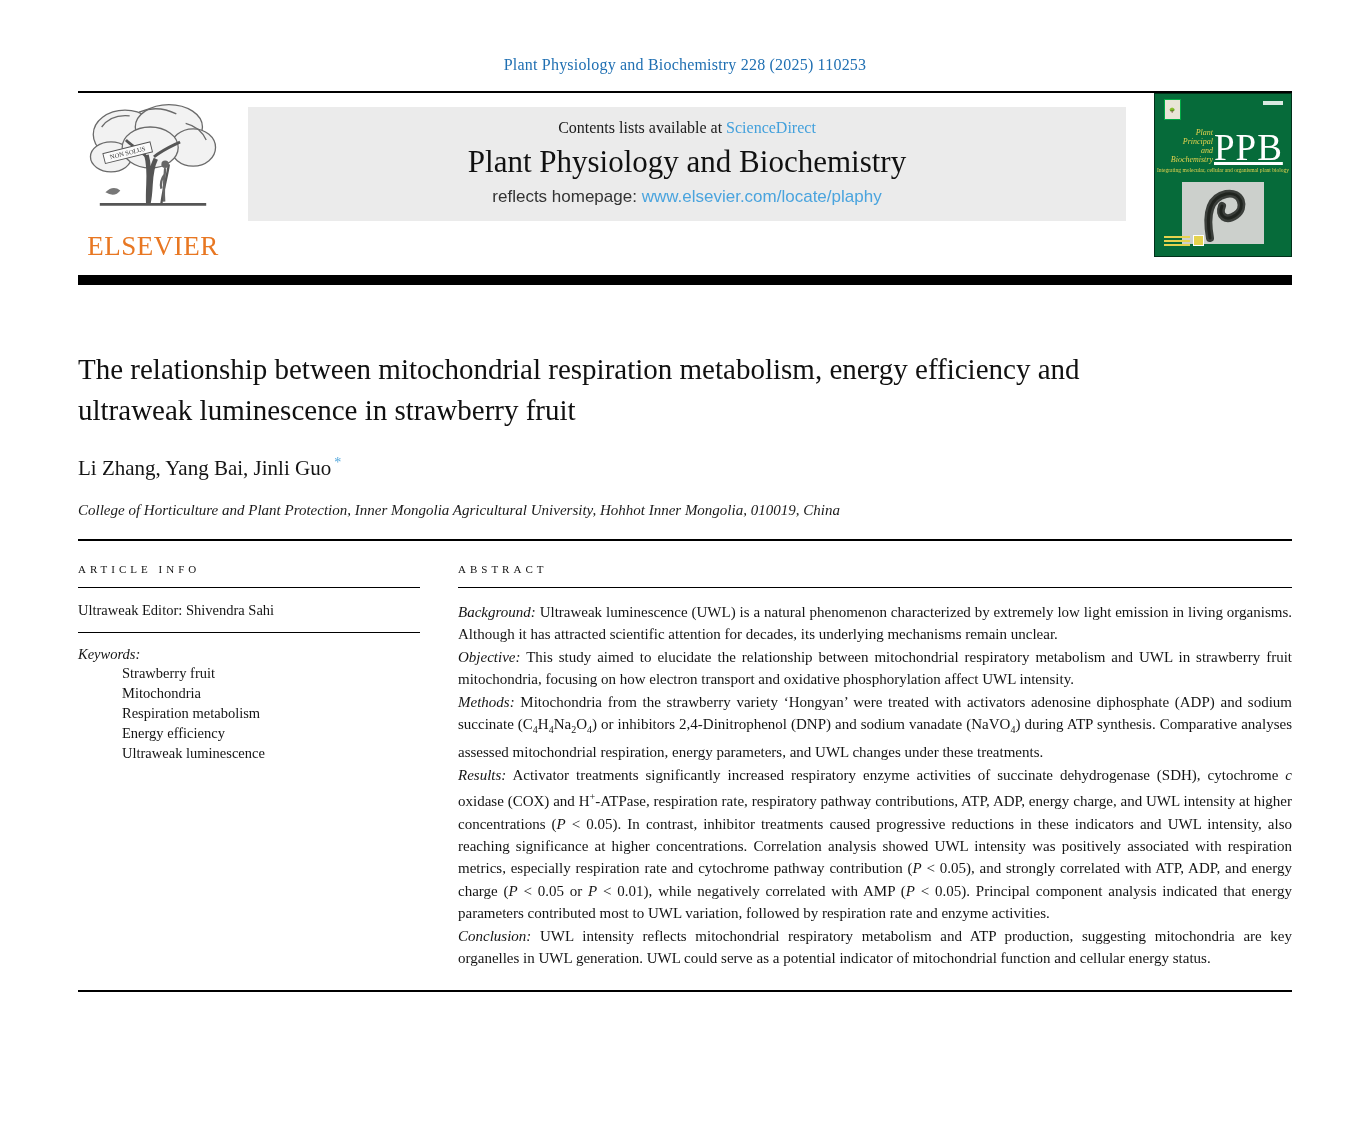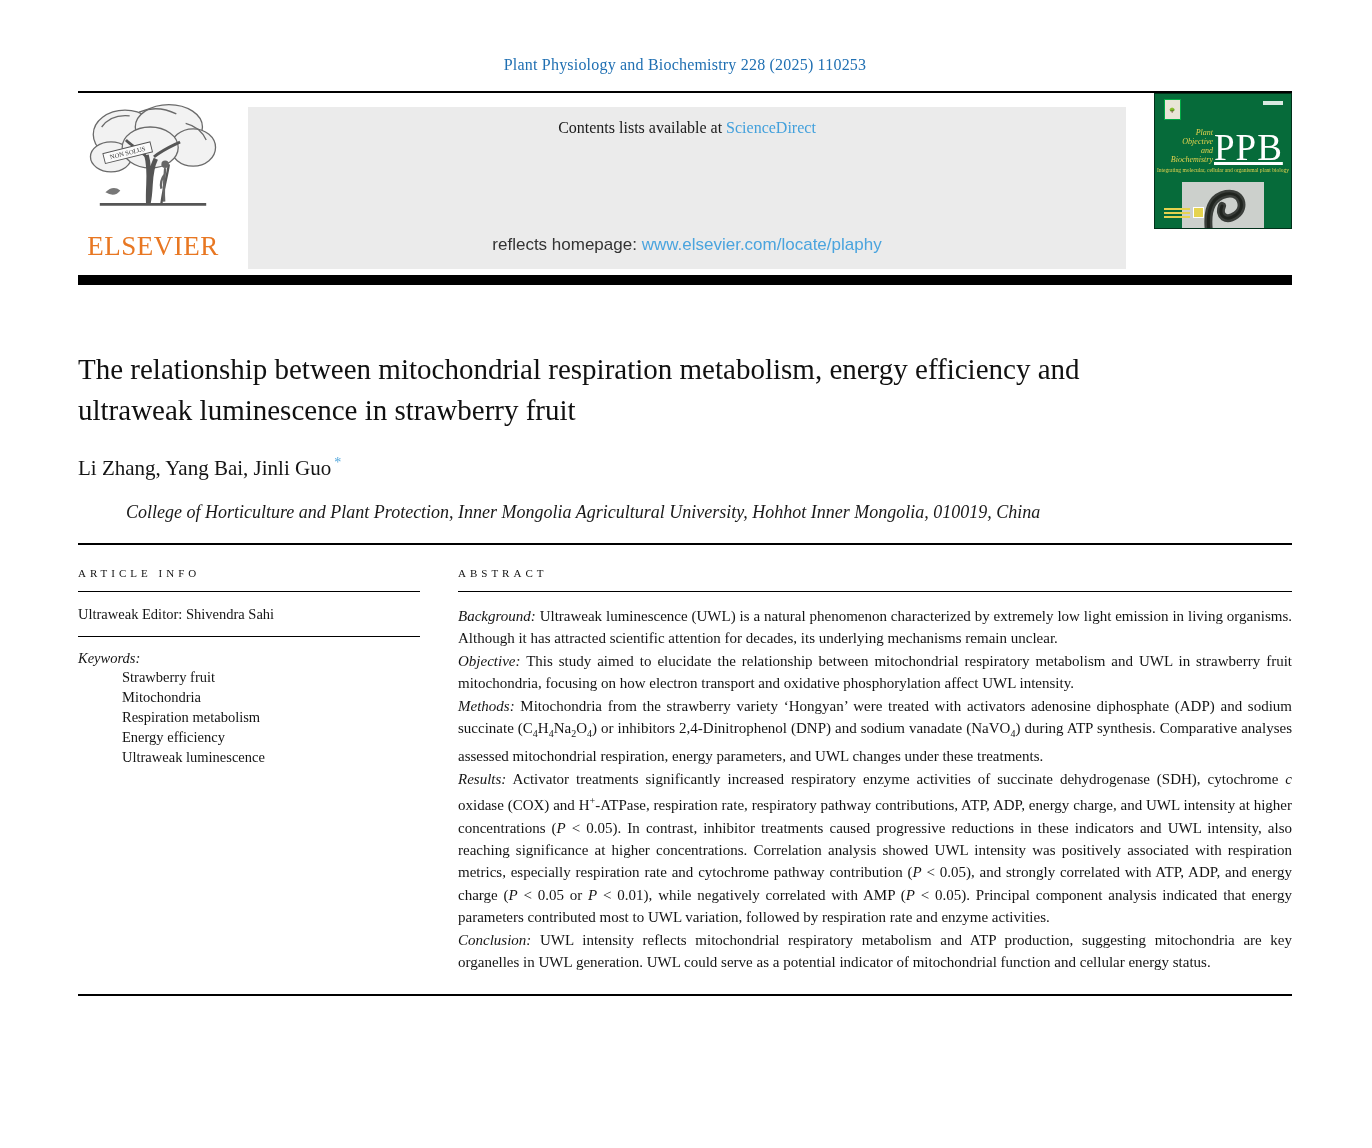--- a/index.html
+++ b/index.html
@@ -8,46 +8,46 @@
 
   .citation{text-align:center;font-size:16px;color:#1f6fb2;letter-spacing:.2px;}
   .rule-top{border-top:2px solid #000;margin-top:17px;}
   .thick-bar{height:10px;background:#000;margin-top:10px;}
   .rule-mid{border-top:2px solid #000;margin-top:20px;}
   .rule-bottom{border-top:2px solid #000;margin-top:20px;}
 
   .header-row{display:flex;height:172px;}
   .logo-block{width:150px;padding-top:6px;box-sizing:border-box;text-align:center;}
   .elsevier-word{color:#e87722;font-size:27px;letter-spacing:.5px;margin-top:2px;font-family:"Liberation Serif",serif;}
-  .banner{flex:1;background:#ebebeb;margin:14px 28px 0 20px;height:162px;box-sizing:border-box;
+  .banner{flex:1;background:#ebebeb;margin:14px 28px 0 20px;height:114px;box-sizing:border-box;
           display:flex;flex-direction:column;justify-content:space-between;text-align:center;padding:12px 10px 14px;}
   .contents-line{font-size:16px;color:#1a1a1a;}
   .contents-line a{color:#42a0dc;text-decoration:none;}
   .banner-title{font-size:31px;color:#111;}
   .homepage-line{font-family:"Liberation Sans",sans-serif;font-size:17px;color:#333;}
   .homepage-line a{color:#4aa4de;text-decoration:none;}
 
-  .cover{width:138px;height:136px;background:#066b3a;border:1px solid #01301a;position:relative;box-sizing:border-box;overflow:hidden;}
+  .cover{width:138px;height:164px;background:#066b3a;border:1px solid #01301a;position:relative;box-sizing:border-box;overflow:hidden;}
   .cover-stamp{position:absolute;top:5px;left:9px;width:15px;height:19px;background:#e9e5d6;border:1px solid #0a4; 
                display:flex;align-items:center;justify-content:center;font-size:5px;color:#064;}
   .cover-marks{position:absolute;top:7px;right:8px;width:20px;height:4px;background:rgba(255,255,255,.85);}
   .cover-masthead{display:flex;align-items:flex-end;margin:34px 4px 0 6px;}
   .cover-name{color:#e5d34f;font-style:italic;font-size:8px;line-height:9px;text-align:right;flex:0 0 52px;}
   .cover-abbrev{color:#fff;font-size:37px;line-height:32px;letter-spacing:1px;margin-left:1px;text-decoration:underline;}
   .cover-tagline{color:#e5d34f;font-size:5.5px;text-align:center;margin-top:3px;white-space:nowrap;}
   .cover-image{width:82px;height:62px;background:#ccd0cc;margin:9px auto 0;}
   .cover-footmarks{position:absolute;left:9px;bottom:10px;display:flex;align-items:center;gap:3px;}
   .cover-footmarks .ybars{display:flex;flex-direction:column;gap:2px;}
   .cover-footmarks .ybars i{display:block;width:26px;height:2px;background:#e5d34f;}
   .cover-footmarks .emblem{width:9px;height:9px;background:#e5d34f;border:1px solid #fff;}
 
   .article-title{font-weight:normal;font-size:29px;line-height:41px;margin:64px 0 0;max-width:1040px;color:#101010;}
   .authors{margin-top:24px;font-size:21px;}
   .authors sup{color:#55a8dc;font-size:14px;margin-left:3px;}
-  .affiliation{margin-top:21px;font-style:italic;font-size:18px;color:#1a1a1a;margin-left:48px;}
+  .affiliation{margin-top:21px;font-style:italic;font-size:15px;color:#1a1a1a;}
 
   .two-col{display:flex;gap:38px;margin-top:22px;}
   .left-col{width:342px;flex:0 0 342px;}
   .right-col{flex:1;min-width:0;}
   .col-heading{font-size:11px;letter-spacing:4px;color:#111;}
   .col-rule{border-top:1.5px solid #000;margin-top:12px;}
   .col-rule-thin{border-top:1.5px solid #000;margin-top:13px;}
   .editor-line{margin-top:14px;font-size:14.5px;}
   .keywords-label{margin-top:13px;font-style:italic;font-size:14.5px;}
   .keyword{font-size:14.5px;line-height:20px;margin-left:44px;}
@@ -94,32 +94,33 @@
           </g>
         </svg>
       </span>
       <div class="elsevier-word">ELSEVIER</div>
     </div>
 
     <div class="banner">
       <div class="contents-line">
         <span>Contents lists available at </span><a href="#">ScienceDirect</a>
       </div>
+      <div class="banner-title">Plant Physiology and Biochemistry</div>
       <div class="homepage-line">
         <span>reflects homepage: </span><a href="#">www.elsevier.com/locate/plaphy</a>
       </div>
     </div>
 
     <div class="cover">
       <div class="cover-stamp">🌳</div>
       <div class="cover-marks"></div>
       <div class="cover-masthead">
         <div class="cover-name">
           <div>Plant</div>
-          <div>Objective</div>
+          <div>Principal</div>
           <div>and</div>
           <div>Biochemistry</div>
         </div>
         <div class="cover-abbrev">PPB</div>
       </div>
       <div class="cover-tagline">Integrating molecular, cellular and organismal plant biology</div>
       <div class="cover-image">
         <svg width="82" height="62" viewBox="0 0 82 62">
           <path d="M28 56 C24 34 26 16 44 12 C60 9 64 26 54 33 C44 40 36 34 40 24" fill="none" stroke="#3b3f3b" stroke-width="8" stroke-linecap="round"></path>
           <path d="M28 56 C24 34 26 16 44 12 C60 9 64 26 54 33 C44 40 36 34 40 24" fill="none" stroke="#20241f" stroke-width="3" stroke-linecap="round"></path>

